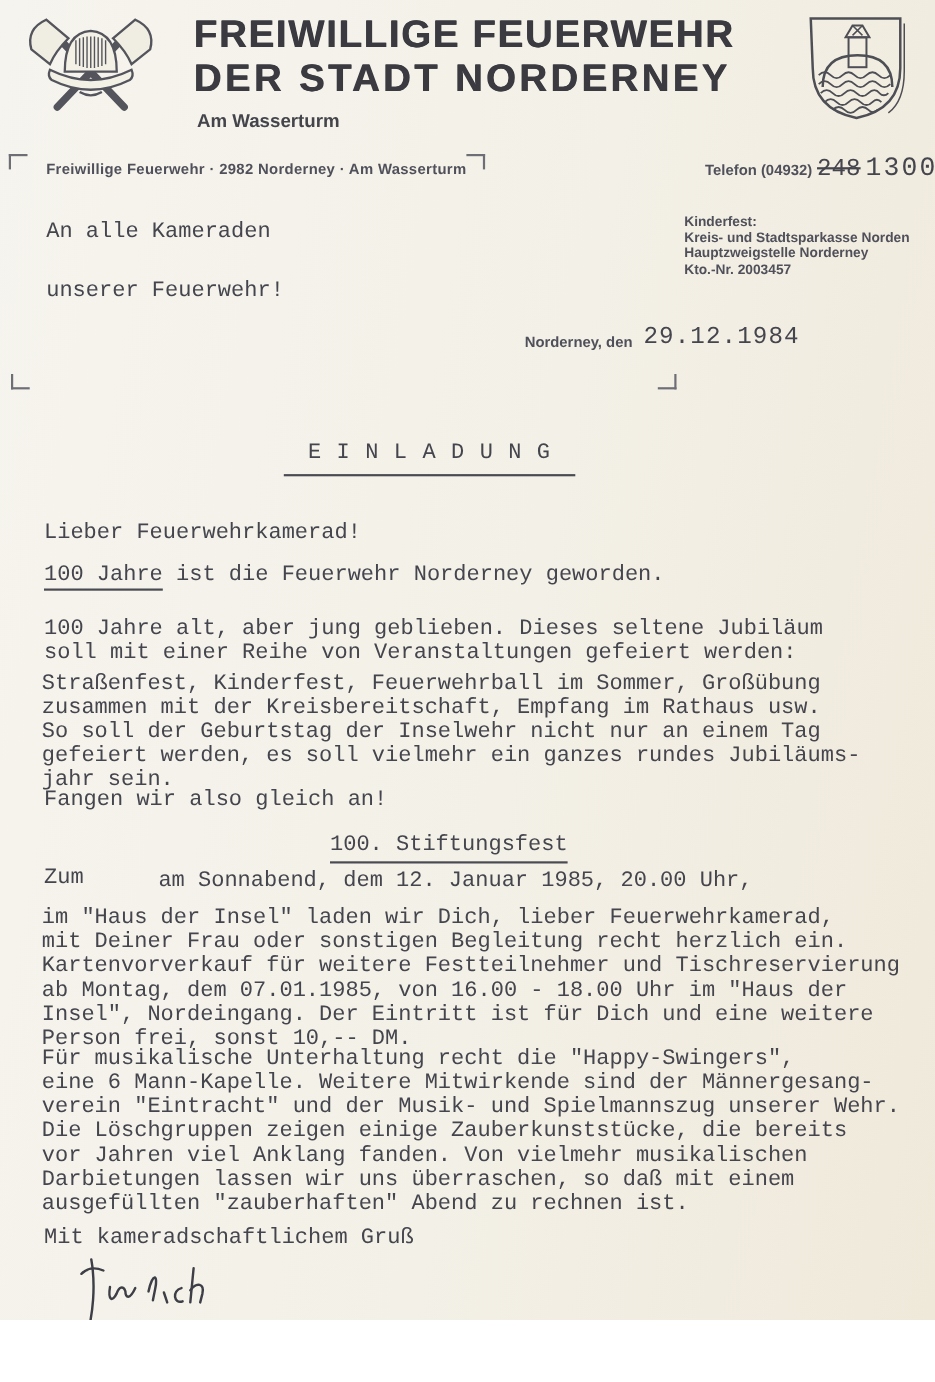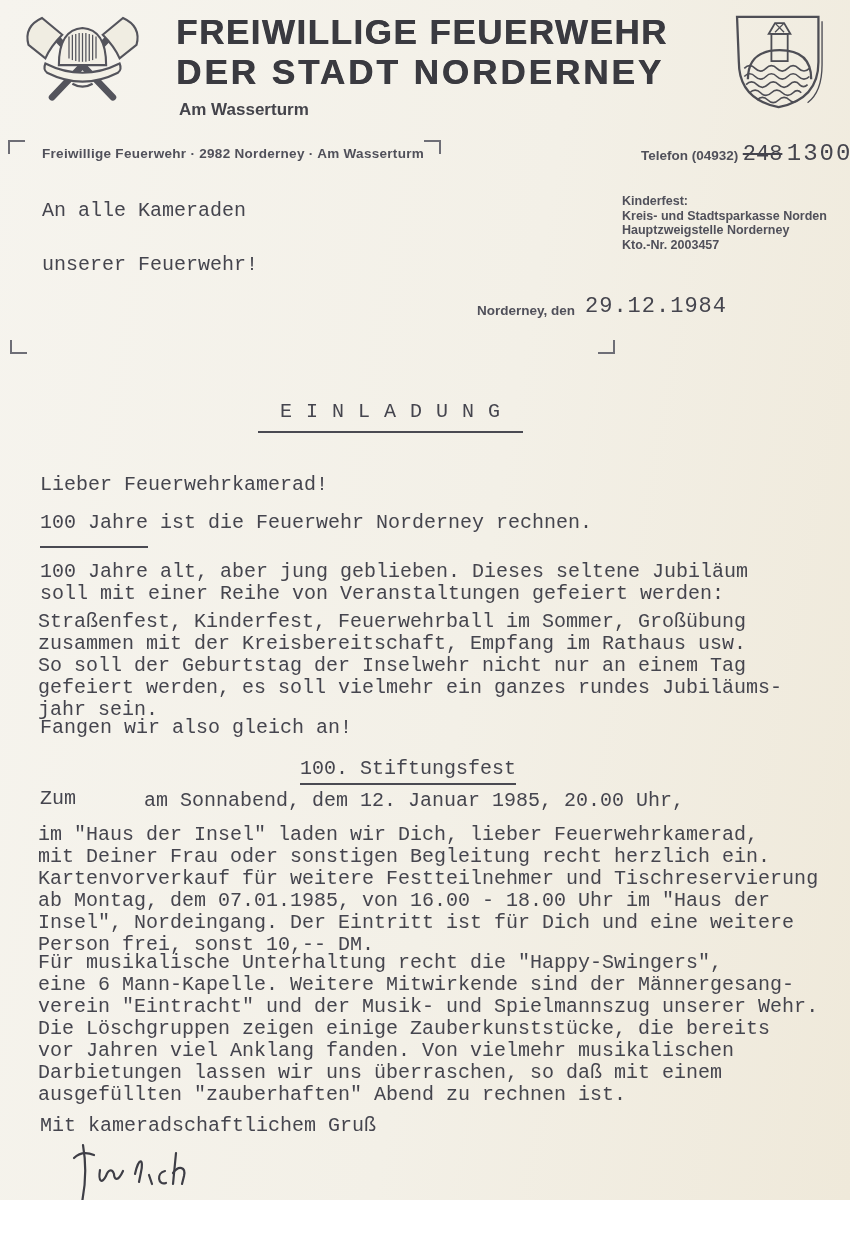--- a/index.html
+++ b/index.html
@@ -12,21 +12,21 @@
   }
   .abs{position:absolute;}
   .tw{font-family:"Liberation Mono","DejaVu Sans Mono",monospace;color:#45454e;}
   .print{font-family:"Liberation Sans",sans-serif;font-weight:bold;color:#50505a;}
   .title-line{font-size:35px;line-height:40px;font-weight:bold;letter-spacing:1.5px;
               color:#3a3a40;text-shadow:0.6px 0 0 #3a3a40;white-space:nowrap;}
   .subtitle{font-size:17px;font-weight:bold;color:#44444b;}
   .addr{font-size:13.5px;letter-spacing:0.3px;white-space:nowrap;}
   .bank{font-size:12.5px;line-height:14.5px;white-space:nowrap;}
   .body-line{font-size:20px;line-height:22px;white-space:pre;}
-  .u{border-bottom:2px solid #4a4a52;padding-bottom:12px;}
+  .u{border-bottom:2px solid #4a4a52;padding-bottom:1px;}
   .strike{text-decoration:line-through;text-decoration-thickness:2px;}
   
   .mark{width:15px;height:12px;}
   .mark.tl{border-left:2px solid #6e6e76;border-top:2px solid #6e6e76;}
   .mark.tr{border-right:2px solid #6e6e76;border-top:2px solid #6e6e76;}
   .mark.bl{border-left:2px solid #6e6e76;border-bottom:2px solid #6e6e76;}
   .mark.br{border-right:2px solid #6e6e76;border-bottom:2px solid #6e6e76;}
   .heading{font-size:20px;letter-spacing:1px;padding:0 22px 8px 22px;
            border-bottom:2px solid #4a4a52;white-space:pre;}
   .evtitle{font-size:20px;padding-bottom:3px;border-bottom:2px solid #4a4a52;white-space:pre;}
@@ -115,21 +115,21 @@
   <div class="abs print" style="left:477px;top:303px;font-size:13.5px;">Norderney, den</div>
   <div class="abs tw" style="left:585px;top:294px;font-size:22px;letter-spacing:1px;">29.12.1984</div>
 
   <div class="abs mark bl" style="left:10px;top:340px;"></div>
   <div class="abs mark br" style="left:598px;top:340px;"></div>
 
   <div class="abs tw heading" style="left:258px;top:400px;">E I N L A D U N G</div>
 
   <div class="abs tw body-line" style="left:40px;top:474px;">Lieber Feuerwehrkamerad!</div>
 
-  <div class="abs tw body-line" style="left:40px;top:512px;"><span class="u">100 Jahre</span><span> ist die Feuerwehr Norderney rechnen.</span></div>
+  <div class="abs tw body-line" style="left:40px;top:512px;"><span class="u">100 Jahre</span><span> ist die Feuerwehr Norderney geworden.</span></div>
 
   <div class="abs tw" style="left:40px;top:561px;">
     <div class="body-line">100 Jahre alt, aber jung geblieben. Dieses seltene Jubiläum</div>
     <div class="body-line">soll mit einer Reihe von Veranstaltungen gefeiert werden:</div>
   </div>
 
   <div class="abs tw" style="left:38px;top:611px;">
     <div class="body-line">Straßenfest, Kinderfest, Feuerwehrball im Sommer, Großübung</div>
     <div class="body-line">zusammen mit der Kreisbereitschaft, Empfang im Rathaus usw.</div>
     <div class="body-line">So soll der Geburtstag der Inselwehr nicht nur an einem Tag</div>

